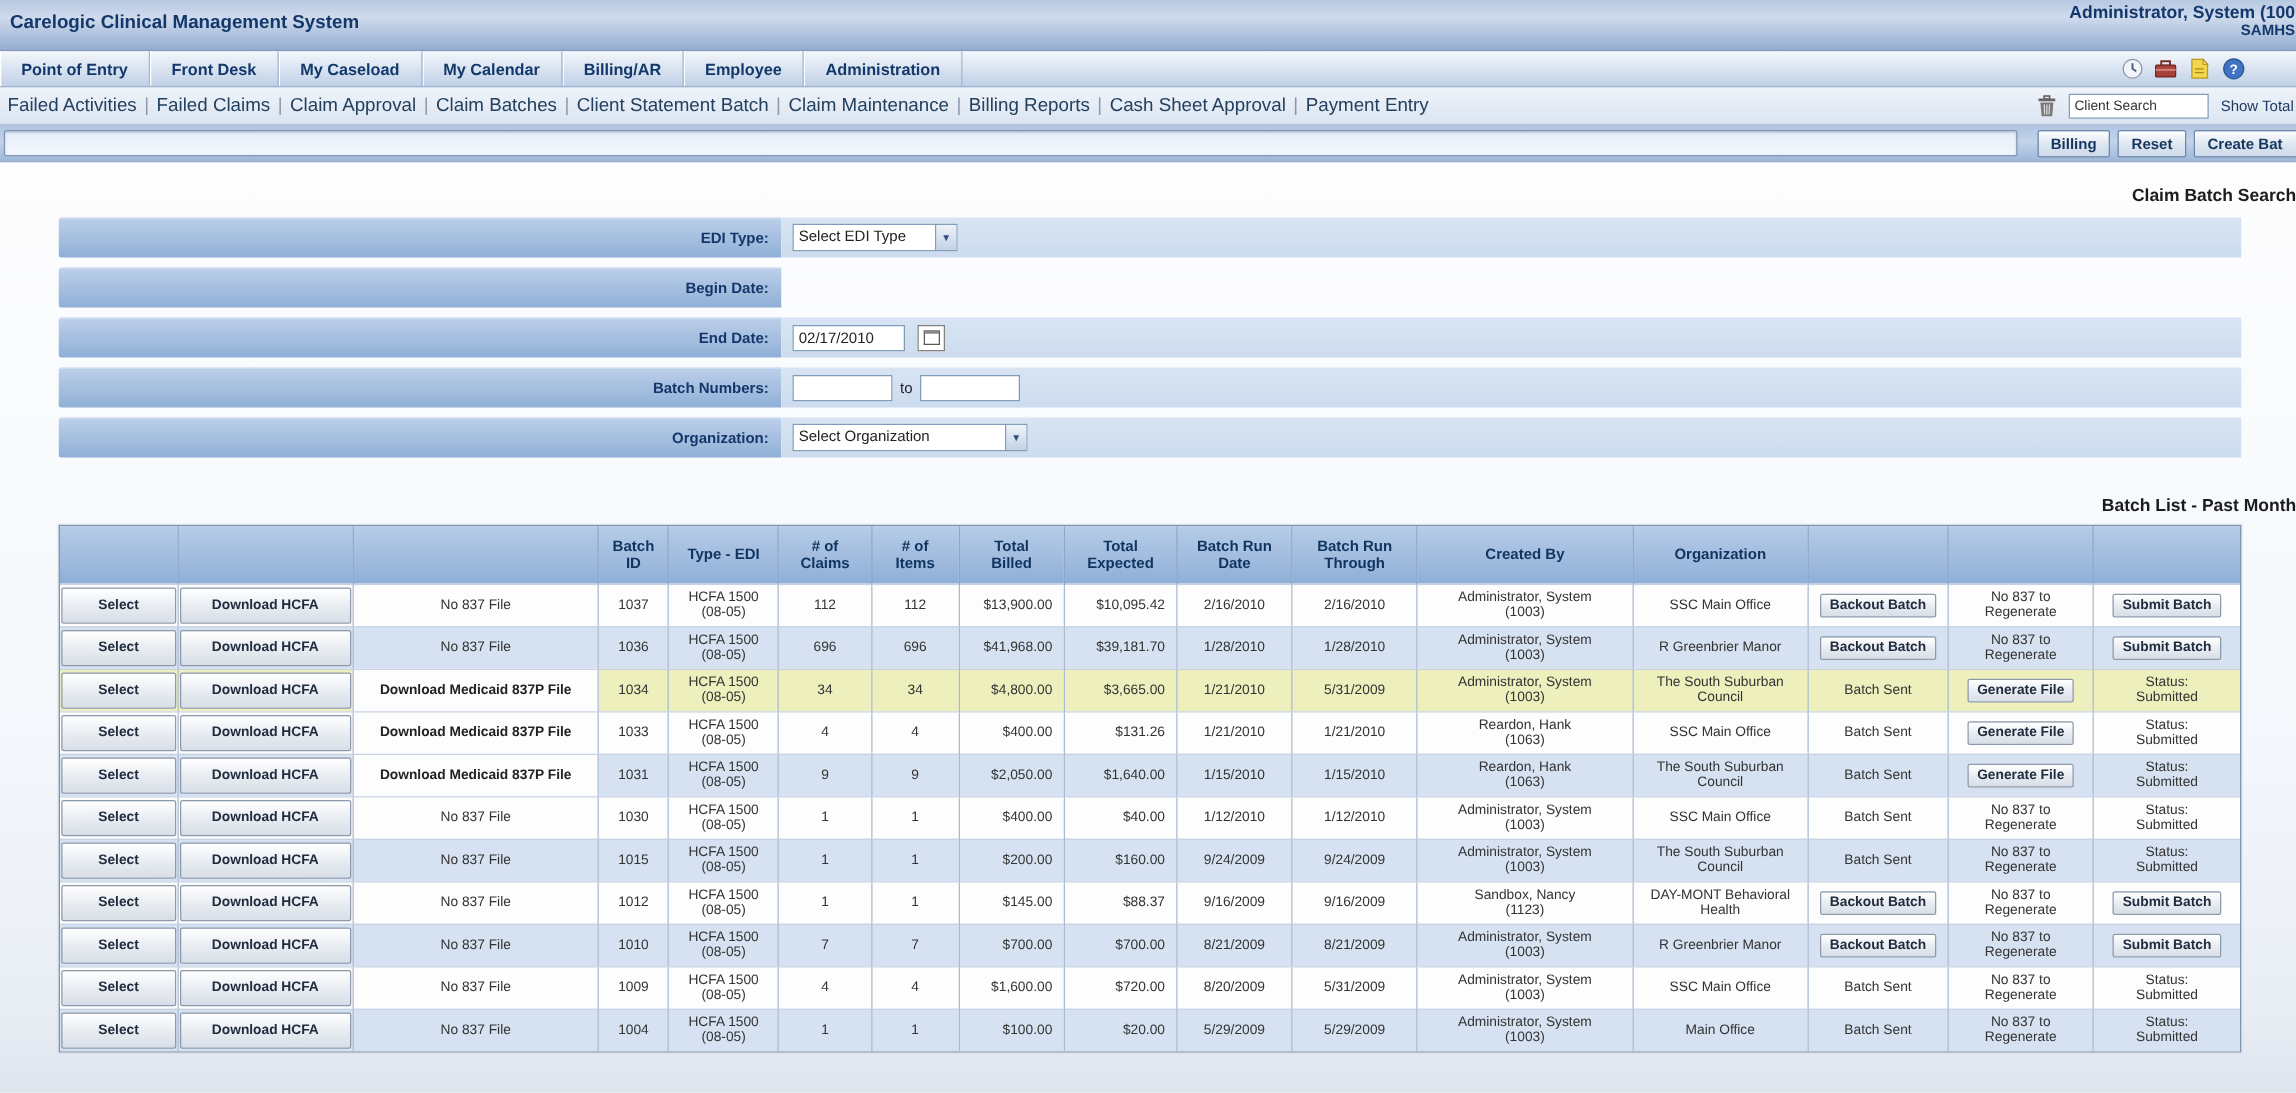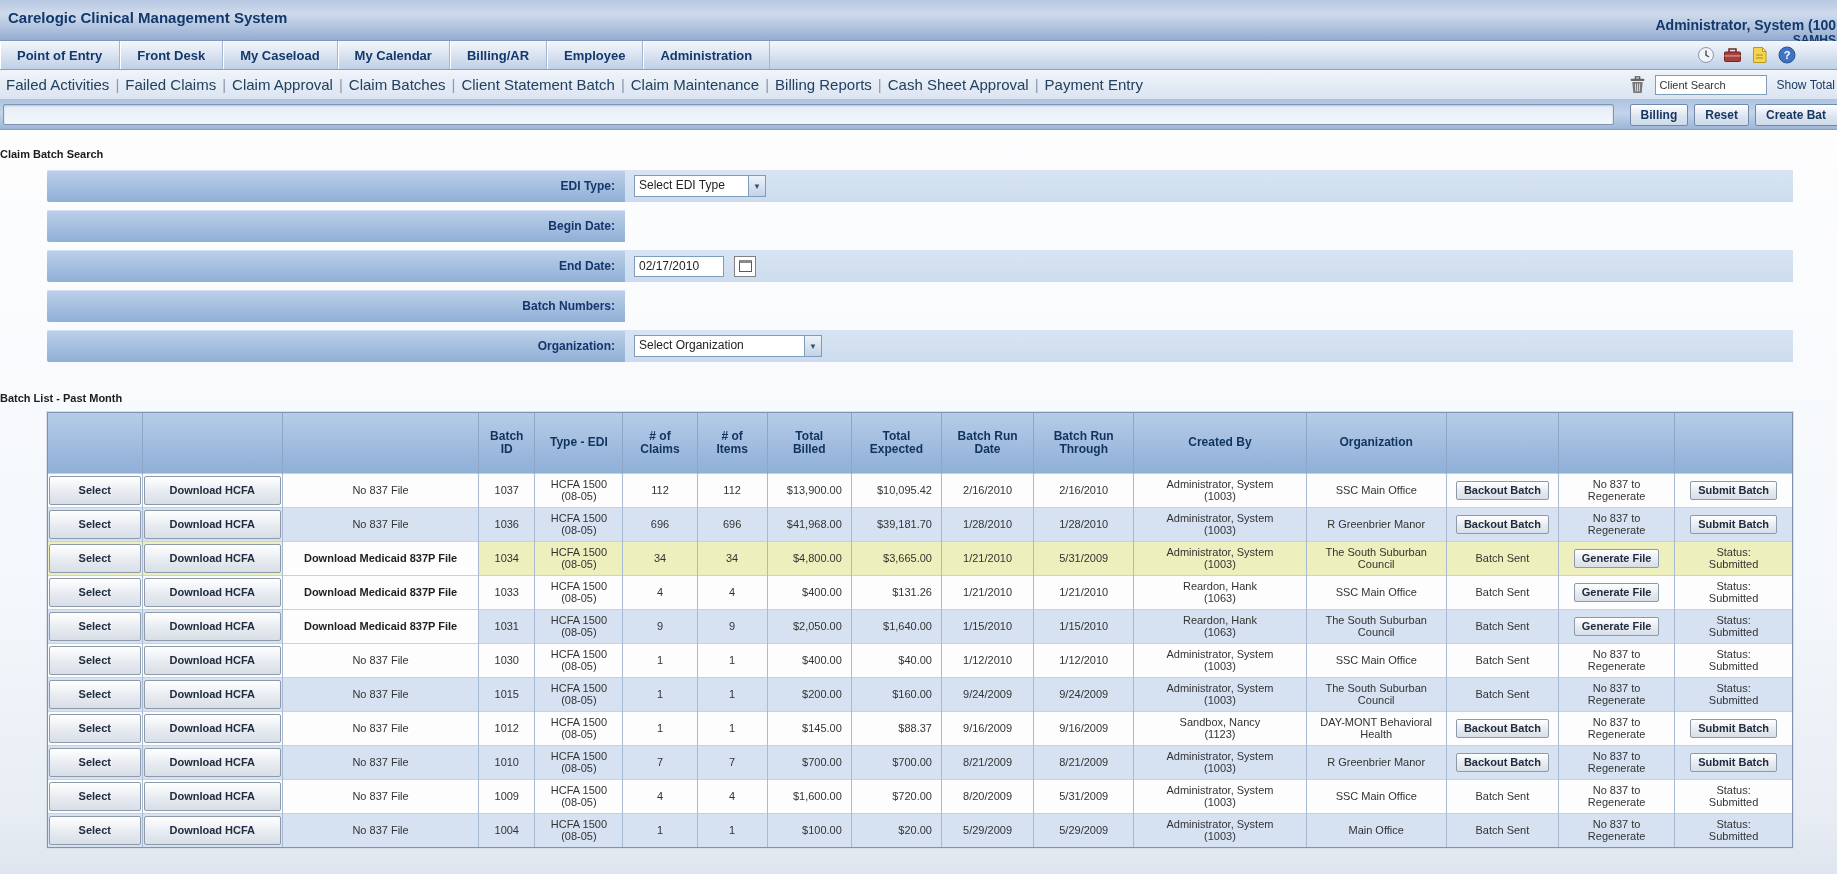--- a/index.html
+++ b/index.html
@@ -3,21 +3,21 @@
 <meta charset="utf-8">
 <style>
   * { margin:0; padding:0; box-sizing:border-box; }
   html,body { width:1837px; height:874px; overflow:hidden; }
   body { font-family:"Liberation Sans", sans-serif; background:#e9edf4; position:relative; }
 
   
   .titlebar { height:41px; background:linear-gradient(#b7c8e2,#cfdaec 35%,#9db4d6 90%,#94abd0);
     border-bottom:1px solid #7e96ba; position:relative; padding:6px 8px 0; }
   .app-title { font-size:15px; font-weight:bold; color:#13386b; padding-top:3px; }
-  .user-box { position:absolute; top:18px; right:1px; text-align:right; line-height:15px; }
+  .user-box { position:absolute; top:2px; right:1px; text-align:right; line-height:15px; }
   .user-name { font-size:14px; font-weight:bold; color:#13386b; white-space:nowrap; }
   .org-code  { font-size:12px; font-weight:bold; color:#13386b; }
 
   
   .navbar { height:29px; background:linear-gradient(#f4f7fb,#dce5f2 45%,#bfd0e6);
     border-bottom:1px solid #8aa2c2; display:flex; align-items:stretch; position:relative; }
   .navtab { padding:0 17px; display:flex; align-items:center; font-size:13px; font-weight:bold;
     color:#13386b; border-right:1px solid #a4b7d0; box-shadow:inset 1px 0 0 #ffffff; cursor:default; }
   .quick-icons { position:absolute; right:40px; top:4px; display:flex; gap:6px; }
   .qicon { width:21px; height:19px; display:flex; align-items:center; justify-content:center; }
@@ -38,21 +38,21 @@
     display:flex; align-items:center; padding-left:3px; border-bottom:1px solid #8aa0c0; }
   .longbar { flex:1; height:21px; border:1px solid #8296b4; border-radius:2px;
     background:linear-gradient(#e6eef7,#f2f7fc); box-shadow:inset 0 1px 2px rgba(90,110,140,.35); margin-right:10px; }
   .abtn { height:22px; padding:0 10px; margin-left:6px; background:linear-gradient(#ffffff,#dce5f0 55%,#cfdbea);
     border:1px solid #6f88ac; border-radius:2px; font-size:12px; font-weight:bold; color:#16355f;
     font-family:inherit; white-space:nowrap; }
   .abtn.cut { padding-right:28px; margin-right:-18px; }
 
   
   .content { height:744px; background:linear-gradient(#fdfdfe,#f4f8fc 62%,#e8edf4 92%,#dfe5ee); }
-  .sec-title { text-align:left; font-size:11px; font-weight:bold; color:#1c1c1c; padding-top:18px; }
+  .sec-title { text-align:right; font-size:14px; font-weight:bold; color:#1c1c1c; padding-top:18px; }
 
   
   .form-panel { margin:10px 44px 0 47px; }
   .form-row { display:flex; height:32px; margin-bottom:8px; }
   .flabel { width:578px; background:linear-gradient(#bdd0ea,#8fafd6); display:flex; align-items:center;
     justify-content:flex-end; padding-right:10px; font-size:12px; font-weight:bold; color:#14366a;
     border-radius:2px 0 0 2px; box-shadow:inset 0 1px 0 #d4e1f2; }
   .fctrl { flex:1; background:linear-gradient(#d8e4f3,#ccdcee); display:flex; align-items:center;
     padding-left:9px; gap:6px; }
   .tinput { height:21px; border:1px solid #7f9db9; font-size:12px; padding:1px 4px; font-family:inherit;
@@ -62,21 +62,21 @@
   .sel-arrow { width:17px; background:linear-gradient(#eef3f9,#c3d2e6); border-left:1px solid #7f9db9;
     display:flex; align-items:center; justify-content:center; font-size:8px; color:#33507a; }
   .calbtn { width:22px; height:21px; background:#fff; border:1px solid #828282; margin-left:4px;
     display:flex; align-items:center; justify-content:center; }
   .cal { display:block; width:13px; height:12px; border:1px solid #5a5a5a; border-top:3px solid #8a8a8a; background:#fff; }
   .to-word { font-size:12px; color:#223; }
 
   
   .table-wrap { margin:8px 0 0 47px; width:1746px; border:1px solid #7e93ad; box-shadow:0 0 0 1px #d7dfe9; background:#fdfdfd; }
   table { border-collapse:collapse; width:100%; table-layout:fixed; }
-  thead tr { background:linear-gradient(#b6cce8,#8fafd7); height:60px;padding-left:12px; }
+  thead tr { background:linear-gradient(#b6cce8,#8fafd7); height:46px;padding-left:12px; }
   th { font-size:12px; font-weight:bold; color:#10345e; white-space:pre-line; border-right:1px solid #8ea6c6;
     padding:2px; line-height:13px; vertical-align:middle; text-align:center; }
   th:last-child { border-right:none; }
   tbody tr { height:34px; }
   td { border-right:1px solid #a9bbd2; border-top:1px solid #c6d2e2; font-size:11px; color:#333;
     line-height:12px; padding:2px 3px; text-align:center; vertical-align:middle; background:#fdfdfd; }
   td:last-child { border-right:none; }
   tr.shade td { background:#d6e2f1; }
   tr.hl td { background:#edf0bd; }
   td.wcell { background:#fdfdfd !important; }
@@ -194,20 +194,25 @@
       <div class="flabel">End Date:</div>
       <div class="fctrl">
         <input class="tinput" style="width: 90px;" value="02/17/2010">
         <button class="calbtn">
             <span class="cal"></span>
           </button>
       </div>
     </div>
     <div class="form-row">
       <div class="flabel">Batch Numbers:</div>
+      <div class="fctrl">
+        <input class="tinput" style="width: 80px;" value="">
+        <span class="to-word">to</span>
+        <input class="tinput" style="width: 80px;" value="">
+      </div>
     </div>
     <div class="form-row">
       <div class="flabel">Organization:</div>
       <div class="fctrl">
         <div class="selectbox" style="width:188px;">
           <span class="sel-text">Select Organization</span>
           <span class="sel-arrow">▼</span>
         </div>
       </div>
     </div>

